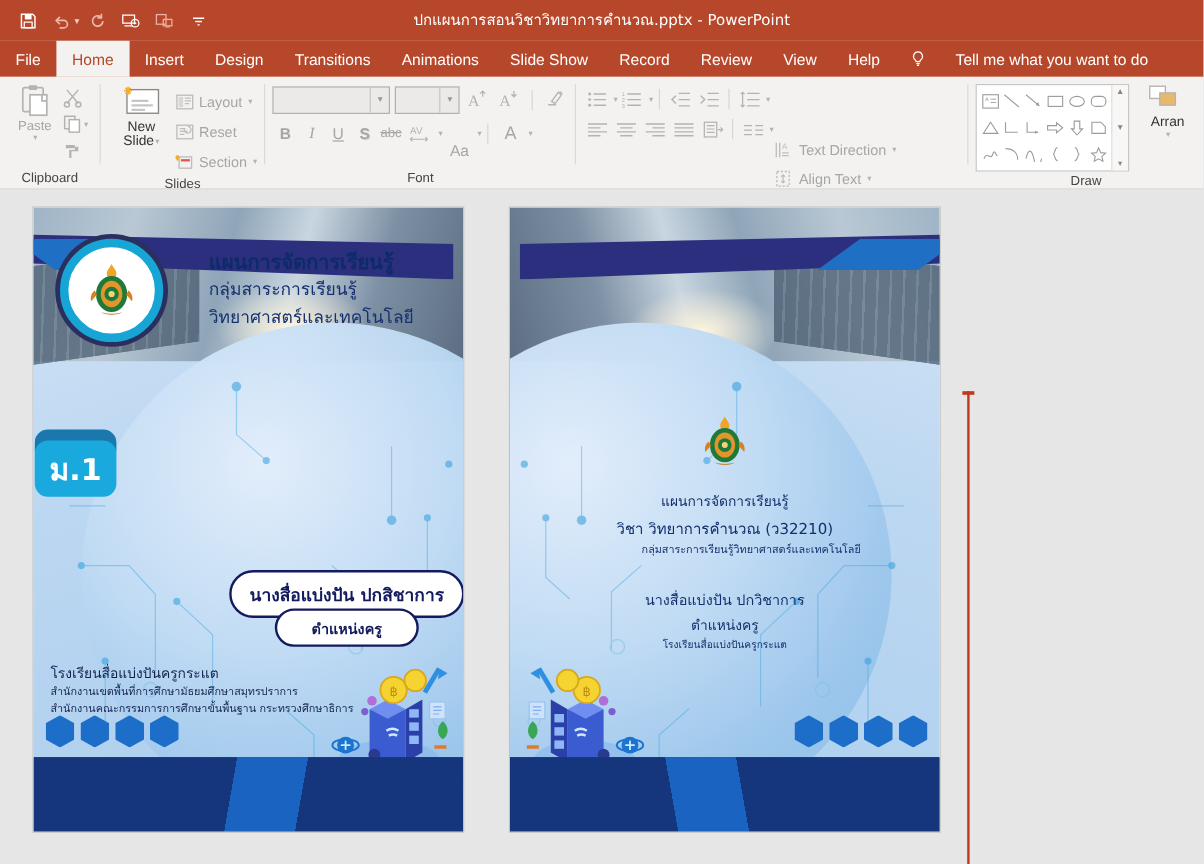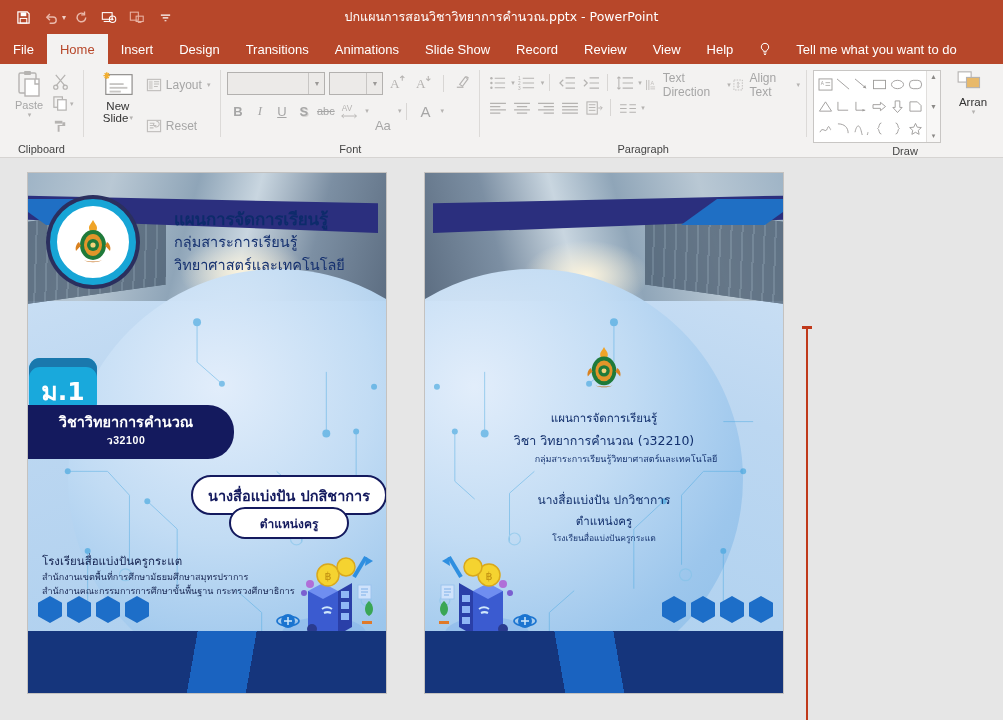--- a/index.html
+++ b/index.html
@@ -59,21 +59,21 @@
   }
   .clip-big .lbl{margin-top:1px;}
   .clip-small{display:flex;flex-direction:column;gap:1px;padding-top:3px;}
   .csi{display:flex;align-items:center;height:21px;color:#a6a6a6;}
 
   
   .newslide{
     width:56px;display:flex;flex-direction:column;align-items:center;
     font-size:11.5px;color:#333;padding-top:2px;
   }
-  .slides-right{display:flex;flex-direction:column;gap:18px;padding-top:5px;}
+  .slides-right{display:flex;flex-direction:column;gap:2px;padding-top:5px;}
   .sri{display:flex;align-items:center;gap:4px;height:23px;font-size:12px;color:#a6a6a6;}
 
   
   .font-row1{display:flex;align-items:center;gap:4px;height:26px;}
   .combo{
     height:21px;border:1px solid #b3b1af;background:#eceae8;display:flex;align-items:stretch;
   }
   .combo .fld{flex:1;}
   .combo .arw{
     width:15px;border-left:1px solid #c8c6c4;display:flex;align-items:center;justify-content:center;
@@ -86,21 +86,21 @@
     color:#a6a6a6;font-size:13px;
   }
   .font-row2{display:flex;align-items:center;gap:1px;height:26px;margin-top:2px;}
   .fb{width:21px;height:22px;display:flex;align-items:center;justify-content:center;color:#a6a6a6;font-size:13px;}
   .vsep{width:1px;height:17px;background:#d8d6d4;margin:0 4px;}
   .mini-caret{color:#b5b3b1;font-size:7px;margin-left:1px;}
 
   
   .p-row{display:flex;align-items:center;height:25px;gap:1px;}
   .pb{width:23px;height:22px;display:flex;align-items:center;justify-content:center;color:#a6a6a6;}
-  .p-right{display:flex;flex-direction:row;gap:1px;padding-top:3px;}
+  .p-right{display:flex;flex-direction:column;gap:1px;padding-top:3px;margin-top:40px;}
   .pri{display:flex;align-items:center;gap:4px;height:23px;font-size:12px;color:#a6a6a6;}
 
   
   .shapes-gallery{
     width:128px;height:73px;border:1px solid #c8c6c4;background:#fff;
     display:flex;margin-top:2px;box-sizing:border-box;
   }
   .shapes-grid{
     flex:1;display:grid;grid-template-columns:repeat(6,1fr);grid-template-rows:repeat(3,1fr);
     padding:2px;box-sizing:border-box;
@@ -771,24 +771,20 @@
       <div class="s1-title">
         <div class="h1">แผนการจัดการเรียนรู้</div>
         <div class="h2">กลุ่มสาระการเรียนรู้</div>
         <div class="h2">วิทยาศาสตร์และเทคโนโลยี</div>
       </div>
 
       <div class="grade-badge">
         <span>ม.1</span>
       </div>
 
-      <div class="subject-bar">
-        <div class="nm">วิชาวิทยาการคำนวณ</div>
-        <div class="cd">ว32100</div>
-      </div>
 
       <div class="pill pill-name">
         <span>นางสื่อแบ่งปัน  ปกสิชาการ</span>
       </div>
       <div class="pill pill-role">
         <span>ตำแหน่งครู</span>
       </div>
 
       <div class="s1-footer">
         <div class="f1">โรงเรียนสื่อแบ่งปันครูกระแต</div>

